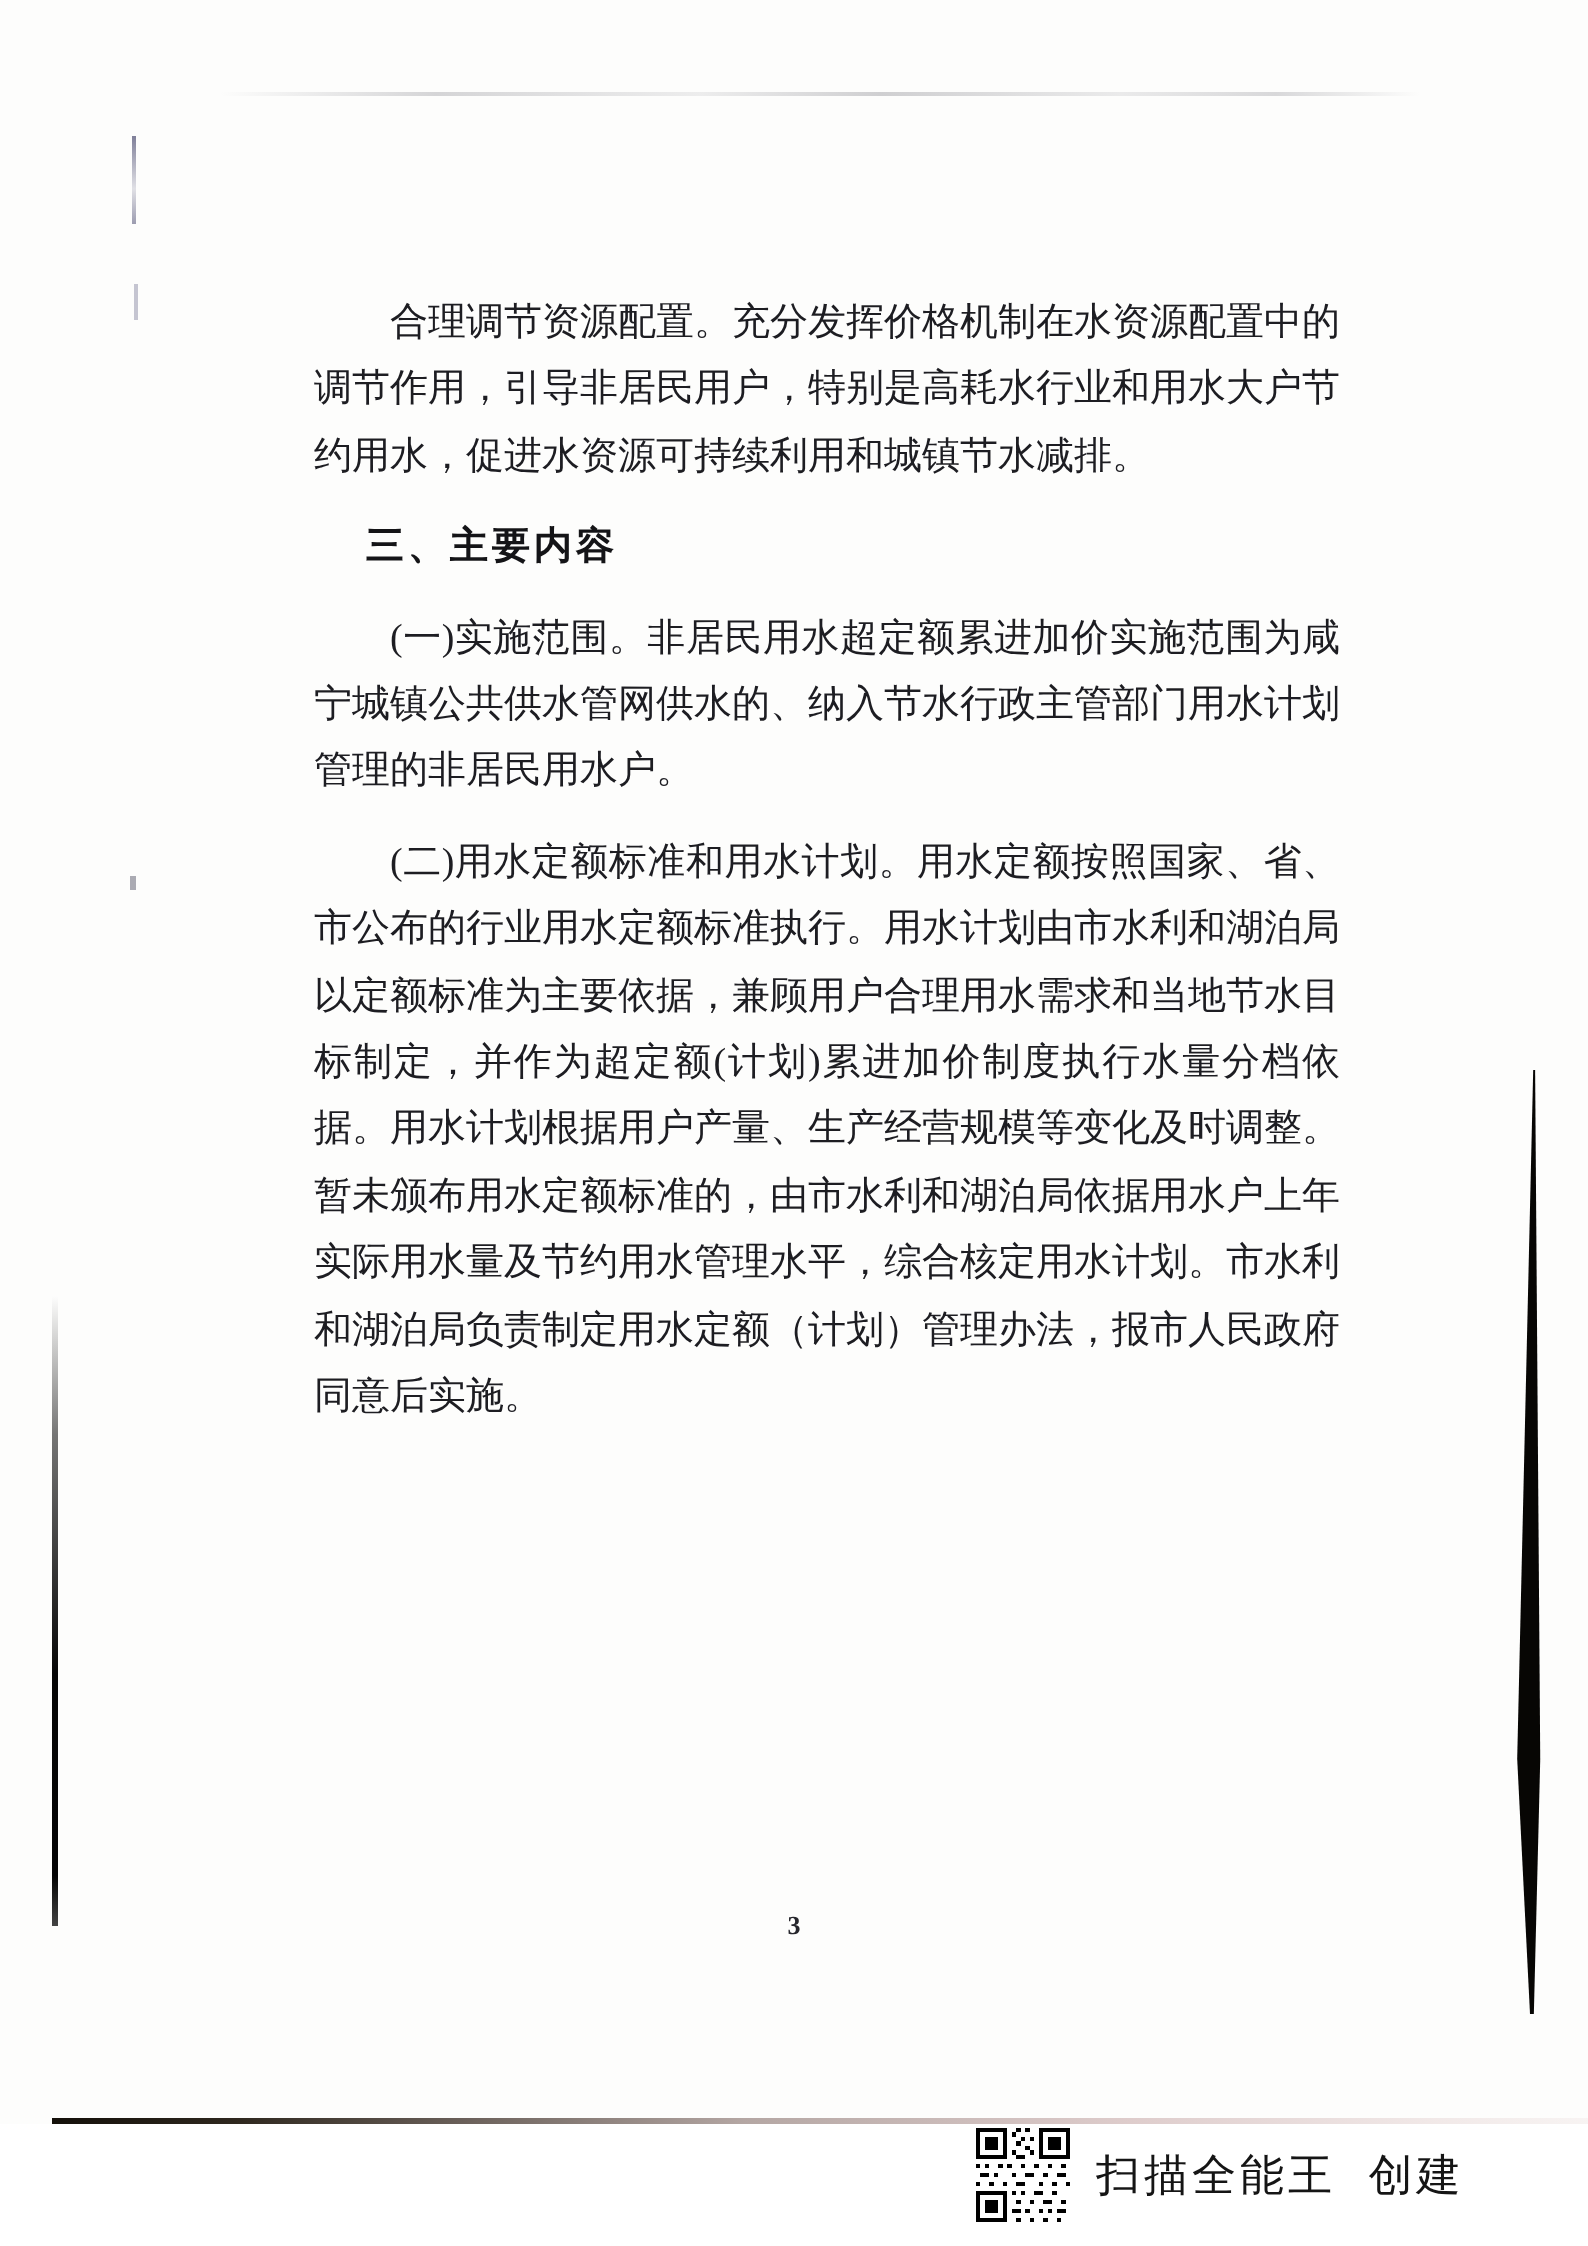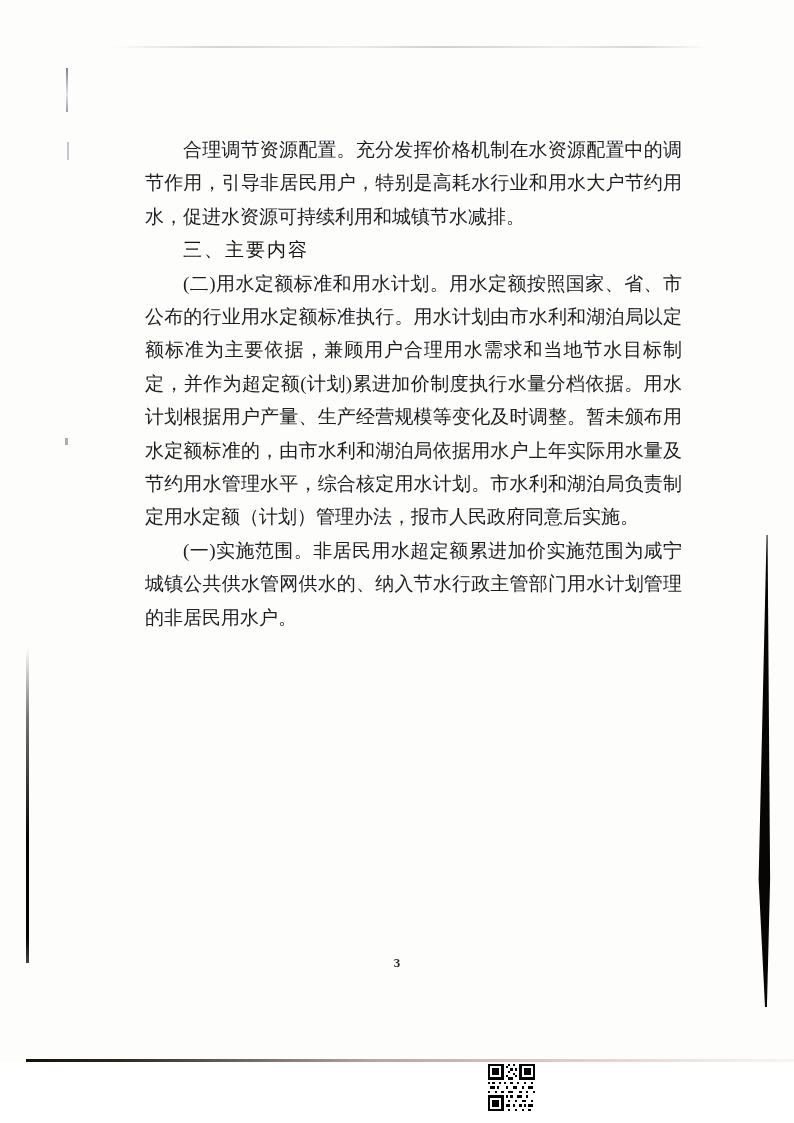--- a/index.html
+++ b/index.html
@@ -18,28 +18,28 @@
     left: 145px;
     top: 133px;
     width: 537px;
     color: #1d1d22;
     font-size: 19px;
     line-height: 33.4px;
     text-align: justify;
     text-justify: inter-character;
   }
   .doc-text p {
-    margin: 0;
+    margin: 12px;
     text-indent: 2em;
   }
   .doc-text .section-heading {
     margin: 0;
     text-indent: 2em;
     font-family: "Liberation Sans", sans-serif;
-    font-weight: normal;
+    font-weight: bold;
     font-size: 19px;
     line-height: 33.4px;
     color: #141417;
     letter-spacing: 2px;
   }
 
   
   .page-number {
     position: absolute;
     left: 0;
@@ -111,22 +111,22 @@
   <div class="artifact tick-b"></div>
   <div class="artifact tick-c"></div>
   <div class="artifact edge-left"></div>
   <div class="artifact edge-right"></div>
   <div class="artifact below-scan"></div>
   <div class="artifact edge-bottom"></div>
 
   <div class="doc-text">
     <p>合理调节资源配置。充分发挥价格机制在水资源配置中的调节作用，引导非居民用户，特别是高耗水行业和用水大户节约用水，促进水资源可持续利用和城镇节水减排。</p>
     <p class="section-heading">三、主要内容</p>
+    <p>(一)实施范围。非居民用水超定额累进加价实施范围为咸宁城镇公共供水管网供水的、纳入节水行政主管部门用水计划管理的非居民用水户。</p>
     <p>(二)用水定额标准和用水计划。用水定额按照国家、省、市公布的行业用水定额标准执行。用水计划由市水利和湖泊局以定额标准为主要依据，兼顾用户合理用水需求和当地节水目标制定，并作为超定额(计划)累进加价制度执行水量分档依据。用水计划根据用户产量、生产经营规模等变化及时调整。暂未颁布用水定额标准的，由市水利和湖泊局依据用水户上年实际用水量及节约用水管理水平，综合核定用水计划。市水利和湖泊局负责制定用水定额（计划）管理办法，报市人民政府同意后实施。</p>
-    <p>(一)实施范围。非居民用水超定额累进加价实施范围为咸宁城镇公共供水管网供水的、纳入节水行政主管部门用水计划管理的非居民用水户。</p>
   </div>
 
   <div class="page-number">3</div>
 
   <div class="footer-credit">
     <svg class="qr" viewBox="0 0 21 21" shape-rendering="crispEdges" aria-hidden="true">
       <rect x="0" y="0" width="21" height="21" fill="#ffffff"></rect>
 
       <g fill="#000000">
         <rect x="0" y="0" width="7" height="7"></rect>
@@ -139,15 +139,16 @@
         <rect x="1" y="15" width="5" height="5"></rect>
       </g>
       <g fill="#000000">
         <rect x="2" y="2" width="3" height="3"></rect>
         <rect x="16" y="2" width="3" height="3"></rect>
         <rect x="2" y="16" width="3" height="3"></rect>
       </g>
 
       <path fill="#000000" d="M9 0h1v1H9zM11 0h1v1h-1zM8 1h1v1H8zM10 2h1v1h-1zM12 2h1v1h-1zM9 3h1v1H9zM11 4h1v1h-1zM8 5h1v1H8zM12 5h1v1h-1zM9 6h2v1H9zM0 8h1v1H0zM2 8h1v1H2zM5 8h1v1H5zM7 8h1v1H7zM10 8h1v1h-1zM13 8h1v1h-1zM16 8h1v1h-1zM19 8h1v1h-1zM1 10h2v1H1zM4 10h1v1H4zM8 10h1v1H8zM11 10h2v1h-2zM15 10h1v1h-1zM18 10h2v1h-2zM0 12h1v1H0zM3 12h1v1H3zM6 12h1v1H6zM9 12h2v1H9zM14 12h1v1h-1zM17 12h1v1h-1zM20 12h1v1h-1zM8 14h1v1H8zM10 14h1v1h-1zM13 14h2v1h-2zM17 14h1v1h-1zM9 16h1v1H9zM12 16h1v1h-1zM15 16h2v1h-2zM19 16h1v1h-1zM8 18h2v1H8zM11 18h1v1h-1zM14 18h1v1h-1zM16 18h1v1h-1zM18 18h2v1h-2zM9 20h1v1H9zM12 20h1v1h-1zM15 20h1v1h-1zM18 20h1v1h-1z"></path>
     </svg>
+    <span class="credit-text">扫描全能王  创建</span>
   </div>
 
 </div>
 
 </body></html>

